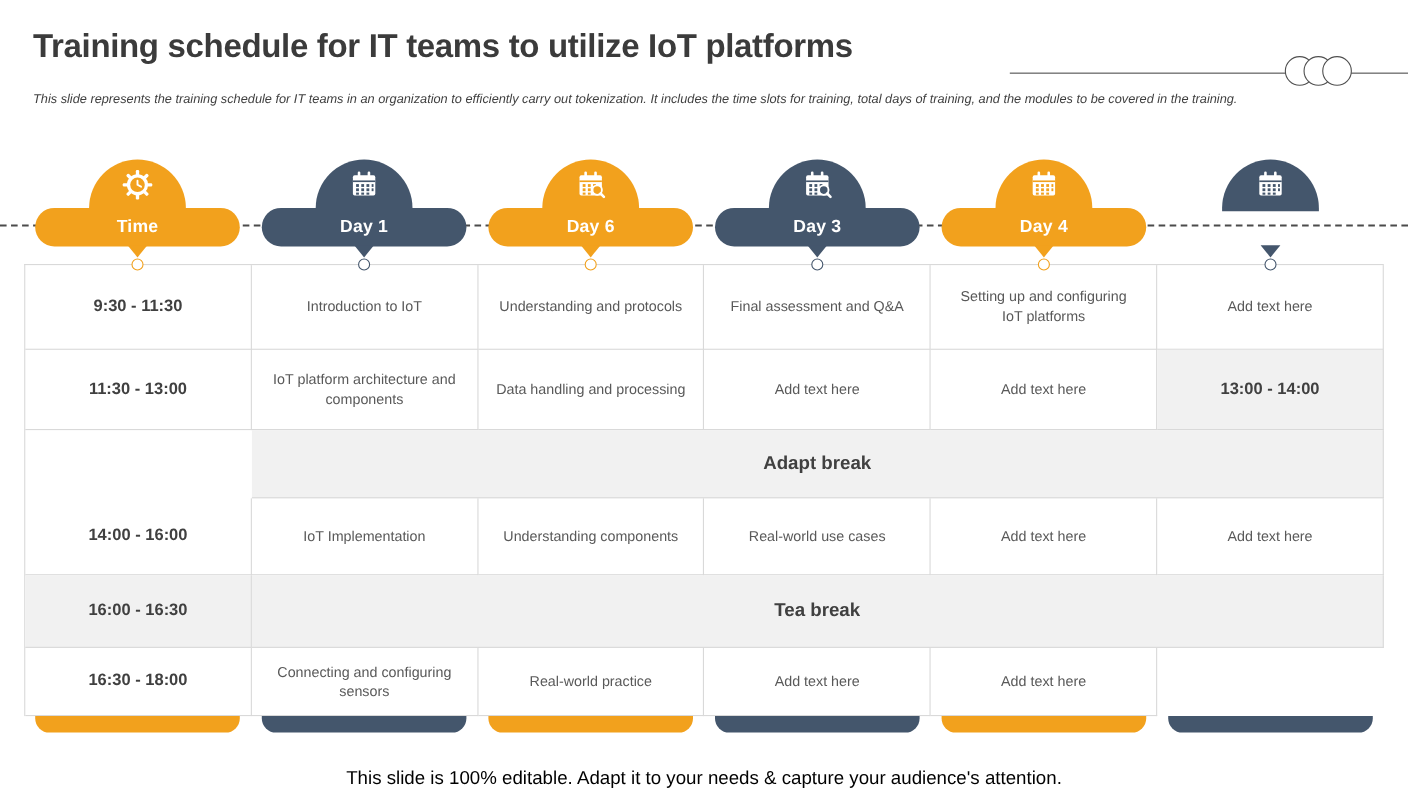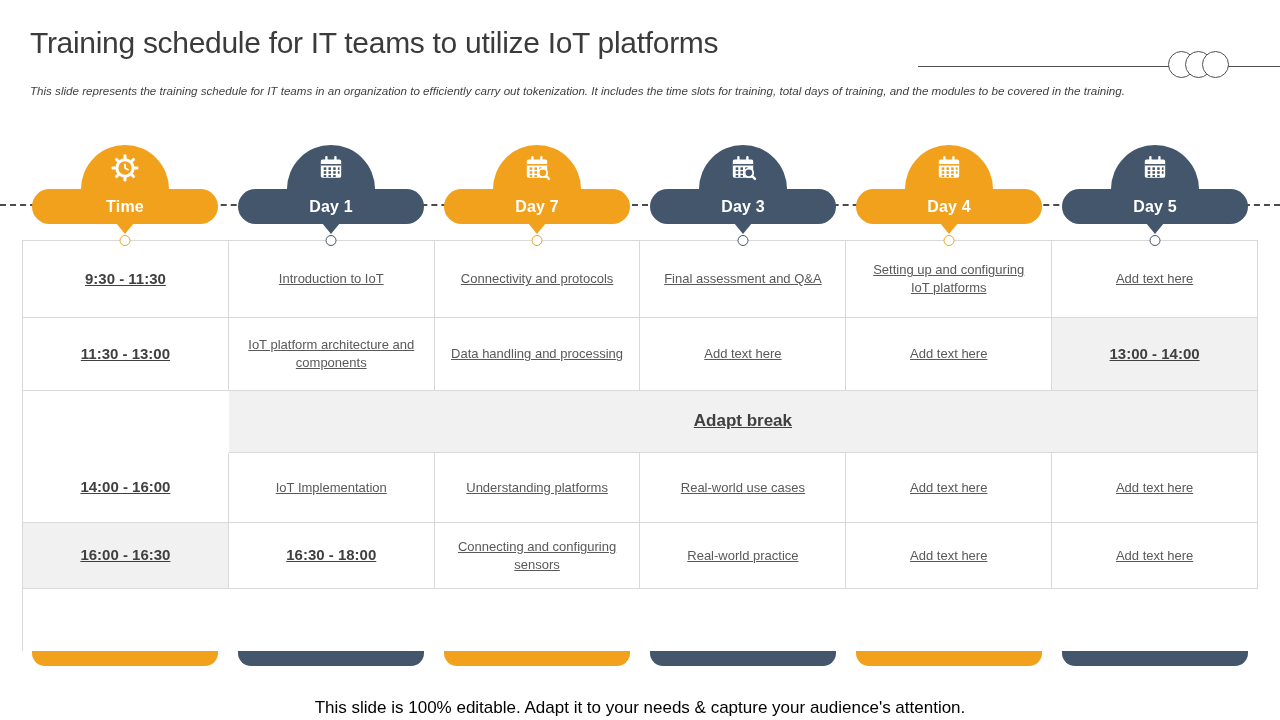--- a/index.html
+++ b/index.html
@@ -1,20 +1,20 @@
 <!DOCTYPE html>
 <html><head>
 <meta charset="utf-8">
 <style>
   html,body{margin:0;padding:0;background:#fff;}
   .slide{position:relative;width:1280px;height:720px;background:#fff;overflow:hidden;
          font-family:"Liberation Sans","DejaVu Sans",sans-serif;}
 
   
-  .title{position:absolute;left:30px;top:26px;font-size:30px;font-weight:normal;
+  .title{position:absolute;left:30px;top:26px;font-size:30px;font-weight:bold;
          color:#3b3b3b;letter-spacing:-0.3px;margin:0;}
   .title-rule{position:absolute;left:918px;right:0;top:66px;border-top:1.5px solid #4f4f4f;}
   .logo{position:absolute;left:1168px;top:51px;display:flex;z-index:2;}
   .logo span{width:27px;height:27px;border:1.4px solid #4f4f4f;border-radius:50%;
              background:#fff;box-sizing:border-box;}
   .logo span + span{margin-left:-10px;}
   .subtitle{position:absolute;left:30px;top:84px;width:1140px;font-size:11.6px;color:#3f3f3f;font-style:italic;}
 
   
   .dashed-line{position:absolute;left:0;right:0;top:204px;border-top:2px dashed #4b4b4b;z-index:1;}
@@ -38,21 +38,21 @@
         border-radius:50%;background:#fff;border:1.6px solid var(--accent);z-index:3;}
 
   
   .table{position:absolute;left:22px;top:240px;width:1236px;display:grid;
          grid-template-columns:repeat(6,1fr);
          grid-template-rows:77px 73px 62px 70px 66px 62px;
          border-top:1px solid #d9d9d9;border-left:1px solid #d9d9d9;box-sizing:border-box;
          background:#fff;}
   .cell{border-right:1px solid #d9d9d9;border-bottom:1px solid #d9d9d9;box-sizing:border-box;
         display:flex;align-items:center;justify-content:center;text-align:center;
-        padding:4px 16px;font-size:13px;color:#595959;line-height:1.35;text-decoration:underline;}
+        padding:4px 16px;font-size:13px;color:#595959;line-height:1.35;}
   .cell.time{font-weight:bold;font-size:15px;color:#404040;}
   .cell.break-bg{background:#f1f1f1;}
   .cell.break-label{grid-column:2 / 7;font-weight:bold;font-size:17px;color:#404040;}
 
   
   .bars{position:absolute;left:22px;top:651px;width:1236px;display:flex;}
   .bars .barcol{flex:1;position:relative;}
   .bars .bar{margin:0 10px;height:15px;border-radius:0 0 13px 13px;background:var(--accent);}
 
   .footer{position:absolute;left:0;top:698px;width:1280px;text-align:center;
@@ -143,21 +143,21 @@
               <rect x="16" y="13.4" width="2.4" height="2.4"></rect>
             <rect x="7.2" y="17" width="2.4" height="2.4"></rect>
               <rect x="11.6" y="17" width="2.4" height="2.4"></rect>
             <rect x="7.2" y="20.6" width="2.4" height="1.8"></rect>
               <rect x="11.6" y="20.6" width="2.4" height="1.8"></rect>
           </g>
           <circle cx="19.5" cy="18.5" r="4" style="fill:var(--accent)" stroke="#fff" stroke-width="1.6"></circle>
           <line x1="22.4" y1="21.4" x2="25.2" y2="24.2" stroke="#fff" stroke-width="2.2" stroke-linecap="round"></line>
         </svg>
       </div>
-      <div class="pill">Day 7</div>
+      <div class="pill">Day 6</div>
       <div class="pointer"></div>
       <div class="connector"></div>
     </div>
 
     <div class="hcol c-navy">
       <div class="dome">
         <svg width="30" height="30" viewBox="0 0 28 28">
           <g fill="#fff">
             <rect x="4.5" y="6" width="19" height="17" rx="1.5"></rect>
             <rect x="8.6" y="2.8" width="2.2" height="5" rx="1"></rect>
@@ -228,53 +228,53 @@
             <rect x="7.2" y="17" width="2.4" height="2.4"></rect>
               <rect x="11.6" y="17" width="2.4" height="2.4"></rect>
               <rect x="16" y="17" width="2.4" height="2.4"></rect>
               <rect x="20.4" y="17" width="1.6" height="2.4"></rect>
             <rect x="7.2" y="20.6" width="2.4" height="1.8"></rect>
               <rect x="11.6" y="20.6" width="2.4" height="1.8"></rect>
               <rect x="16" y="20.6" width="2.4" height="1.8"></rect>
           </g>
         </svg>
       </div>
-      <div class="pill">Day 5</div>
       <div class="pointer"></div>
       <div class="connector"></div>
     </div>
 
   </div>
 
   <div class="table">
 
     <div class="cell time">9:30 - 11:30</div>
     <div class="cell">Introduction to IoT</div>
-    <div class="cell">Connectivity and protocols</div>
+    <div class="cell">Understanding and protocols</div>
     <div class="cell">Final assessment and Q&amp;A</div>
     <div class="cell">Setting up and configuring IoT platforms</div>
     <div class="cell">Add text here</div>
 
     <div class="cell time">11:30 - 13:00</div>
     <div class="cell">IoT platform architecture and components</div>
     <div class="cell">Data handling and processing</div>
     <div class="cell">Add text here</div>
     <div class="cell">Add text here</div>
 
     <div class="cell time break-bg">13:00 - 14:00</div>
     <div class="cell break-bg break-label">Adapt break</div>
 
     <div class="cell time">14:00 - 16:00</div>
     <div class="cell">IoT Implementation</div>
-    <div class="cell">Understanding platforms</div>
+    <div class="cell">Understanding components</div>
     <div class="cell">Real-world use cases</div>
     <div class="cell">Add text here</div>
     <div class="cell">Add text here</div>
 
     <div class="cell time break-bg">16:00 - 16:30</div>
+    <div class="cell break-bg break-label">Tea break</div>
 
     <div class="cell time">16:30 - 18:00</div>
     <div class="cell">Connecting and configuring sensors</div>
     <div class="cell">Real-world practice</div>
     <div class="cell">Add text here</div>
     <div class="cell">Add text here</div>
   </div>
 
   <div class="bars">
     <div class="barcol c-orange">

